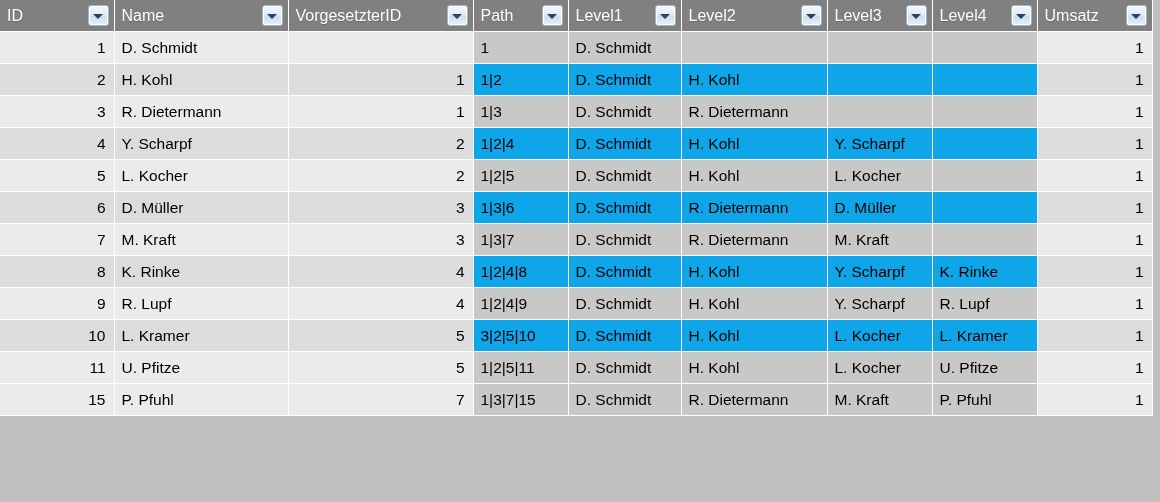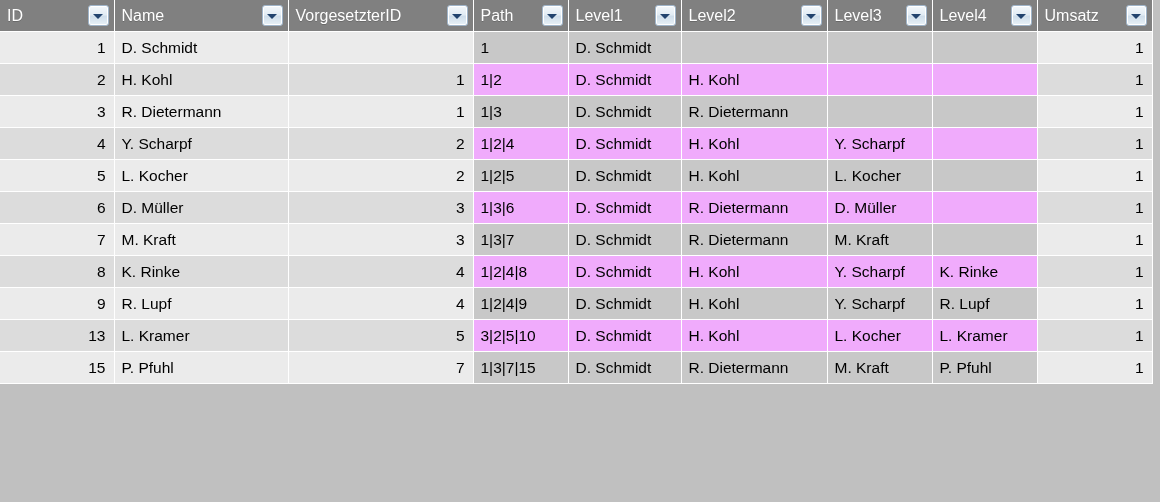--- a/index.html
+++ b/index.html
@@ -76,21 +76,21 @@
     white-space:nowrap;
     overflow:hidden;
     vertical-align:middle;
     line-height:31px;
   }
   
   tbody tr.odd  td.light { background:#ebebeb; }
   tbody tr.even td.light { background:#dcdcdc; }
   
   tbody tr.odd  td.dark  { background:#c8c8c8; }
-  tbody tr.even td.dark  { background:#f0abfc; }
+  tbody tr.even td.dark  { background:#0ea5e9; }
 
   td.num{ text-align:right; padding-right:8px; }
   td.txt{ text-align:left; }
 </style>
 </head>
 <body>
 
 <div id="grid">
   <table class="tbl">
     <colgroup>
@@ -229,28 +229,39 @@
           <td class="light txt">R. Lupf</td>
           <td class="light num">4</td>
           <td class="dark txt">1|2|4|9</td>
           <td class="dark txt">D. Schmidt</td>
           <td class="dark txt">H. Kohl</td>
           <td class="dark txt">Y. Scharpf</td>
           <td class="dark txt">R. Lupf</td>
           <td class="light num">1</td>
         </tr>
         <tr class="even">
-          <td class="light num">13</td>
+          <td class="light num">10</td>
           <td class="light txt">L. Kramer</td>
           <td class="light num">5</td>
           <td class="dark txt">3|2|5|10</td>
           <td class="dark txt">D. Schmidt</td>
           <td class="dark txt">H. Kohl</td>
           <td class="dark txt">L. Kocher</td>
           <td class="dark txt">L. Kramer</td>
+          <td class="light num">1</td>
+        </tr>
+        <tr class="odd">
+          <td class="light num">11</td>
+          <td class="light txt">U. Pfitze</td>
+          <td class="light num">5</td>
+          <td class="dark txt">1|2|5|11</td>
+          <td class="dark txt">D. Schmidt</td>
+          <td class="dark txt">H. Kohl</td>
+          <td class="dark txt">L. Kocher</td>
+          <td class="dark txt">U. Pfitze</td>
           <td class="light num">1</td>
         </tr>
         <tr class="odd">
           <td class="light num">15</td>
           <td class="light txt">P. Pfuhl</td>
           <td class="light num">7</td>
           <td class="dark txt">1|3|7|15</td>
           <td class="dark txt">D. Schmidt</td>
           <td class="dark txt">R. Dietermann</td>
           <td class="dark txt">M. Kraft</td>

